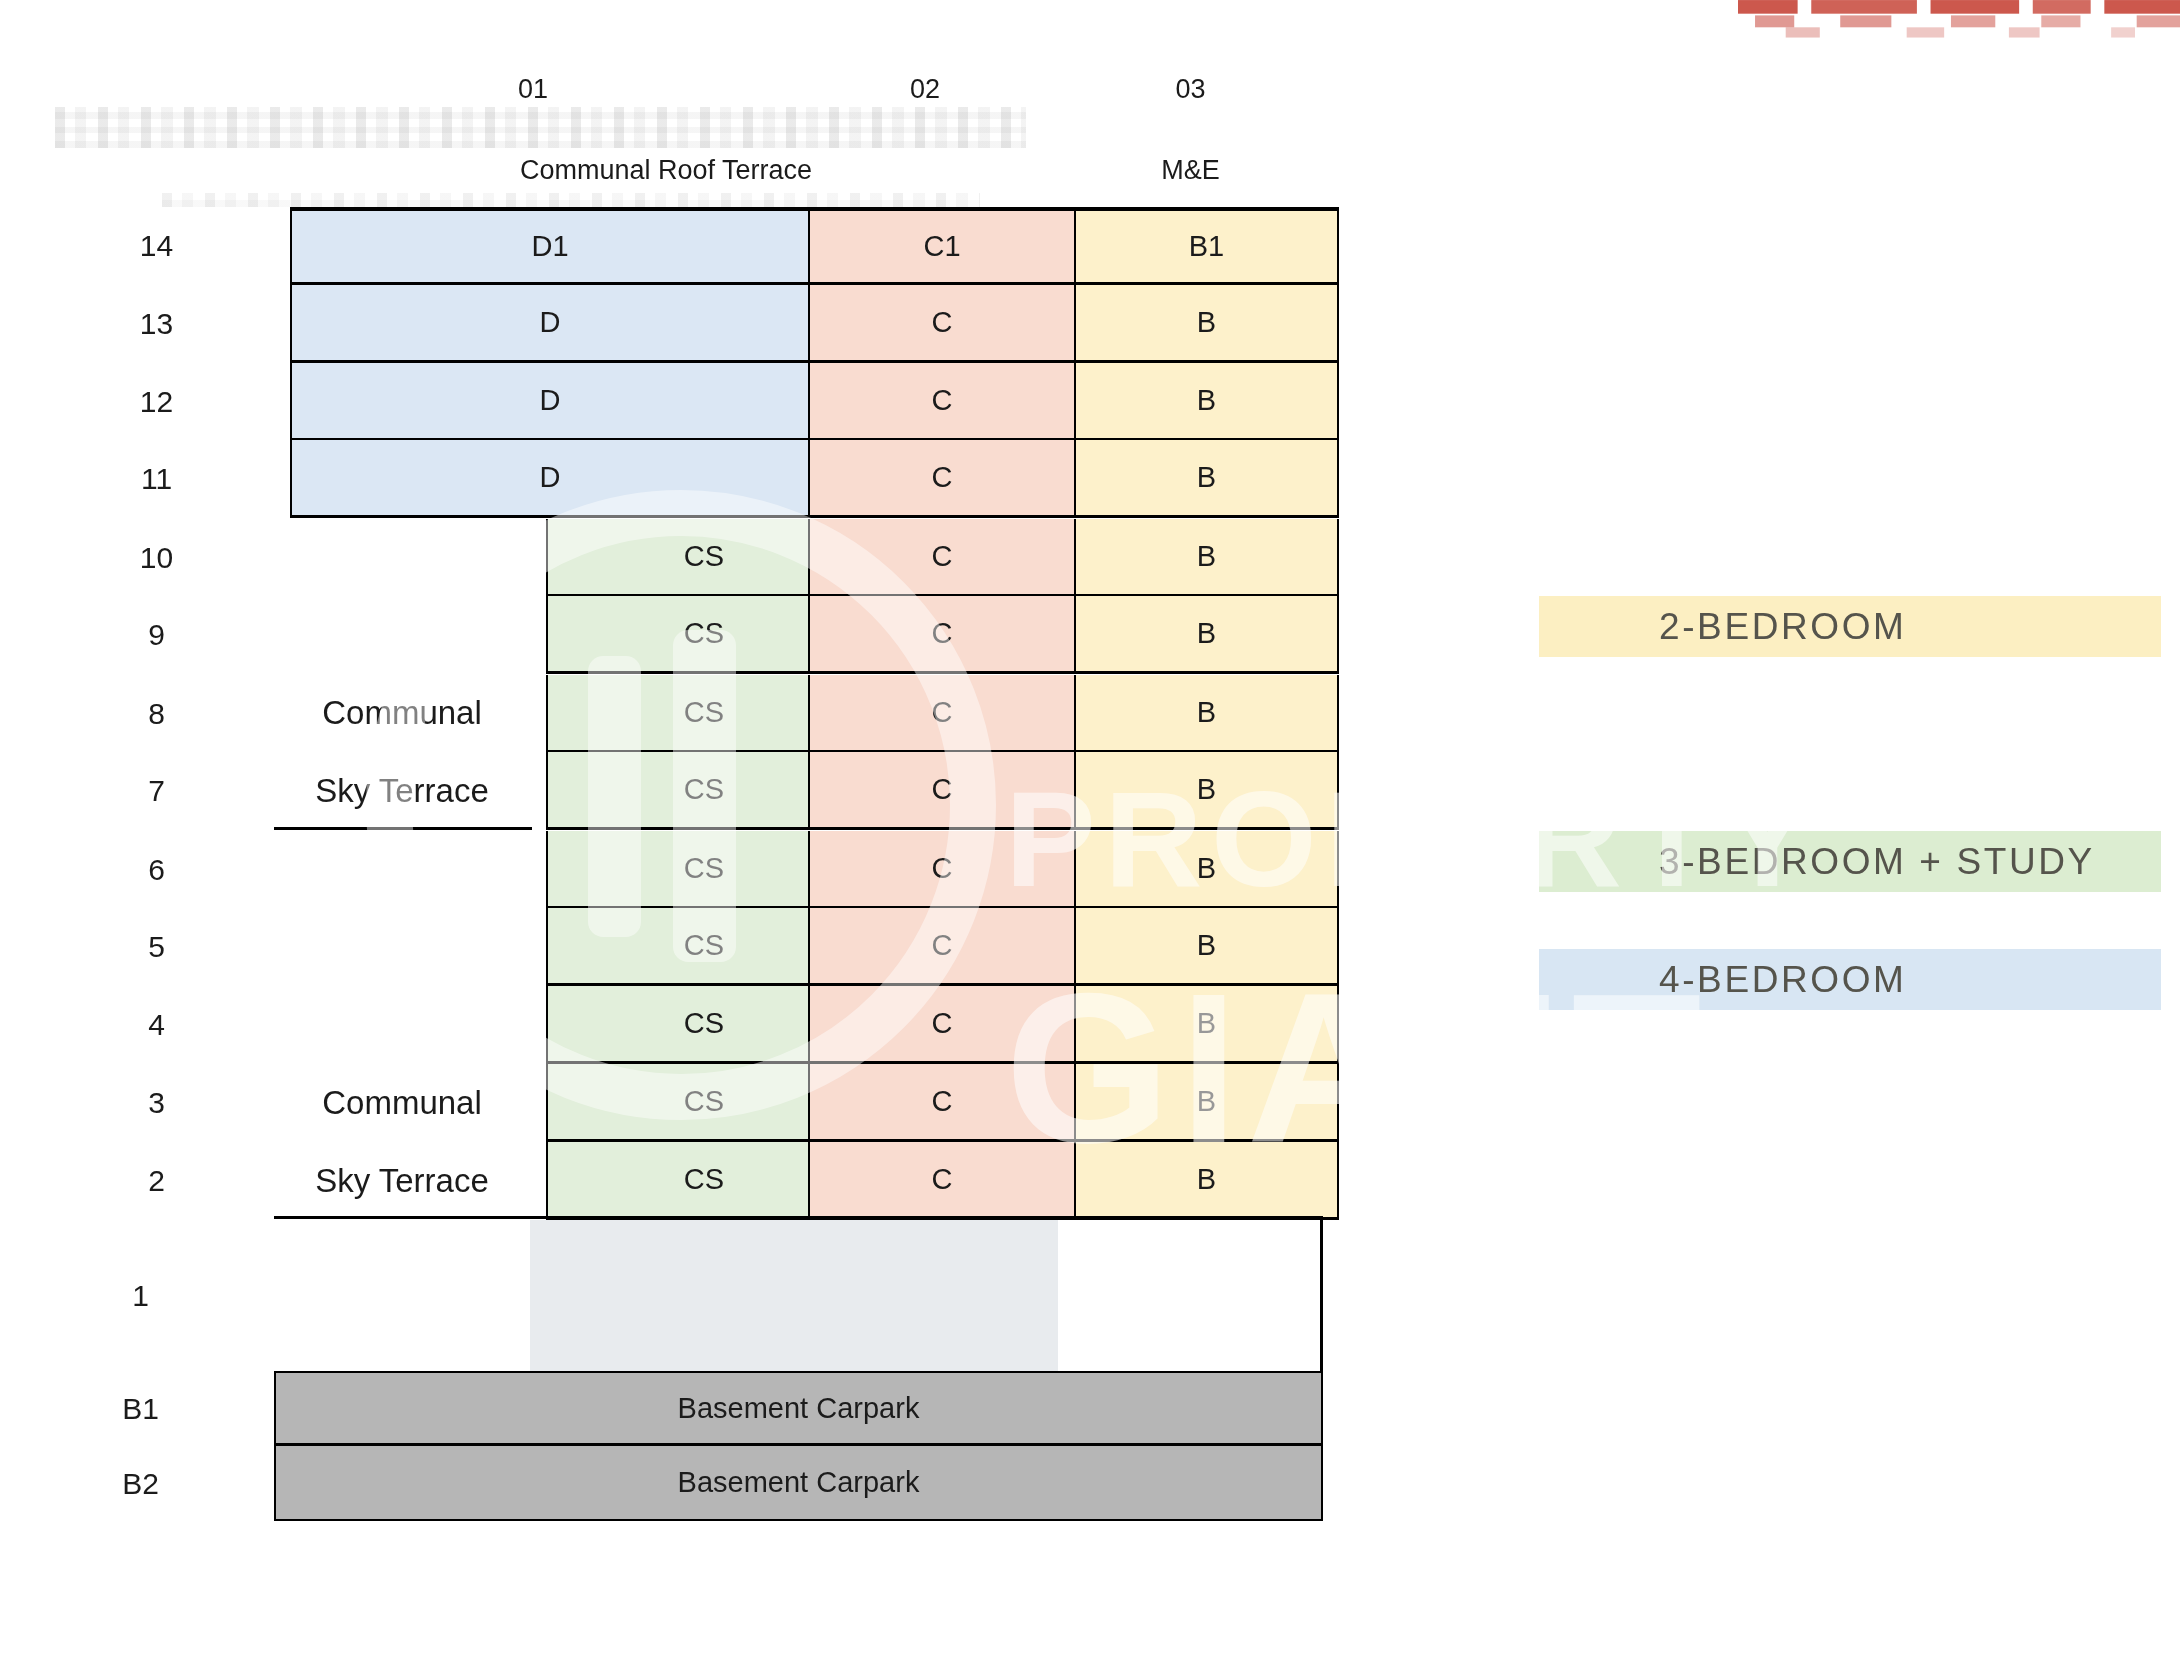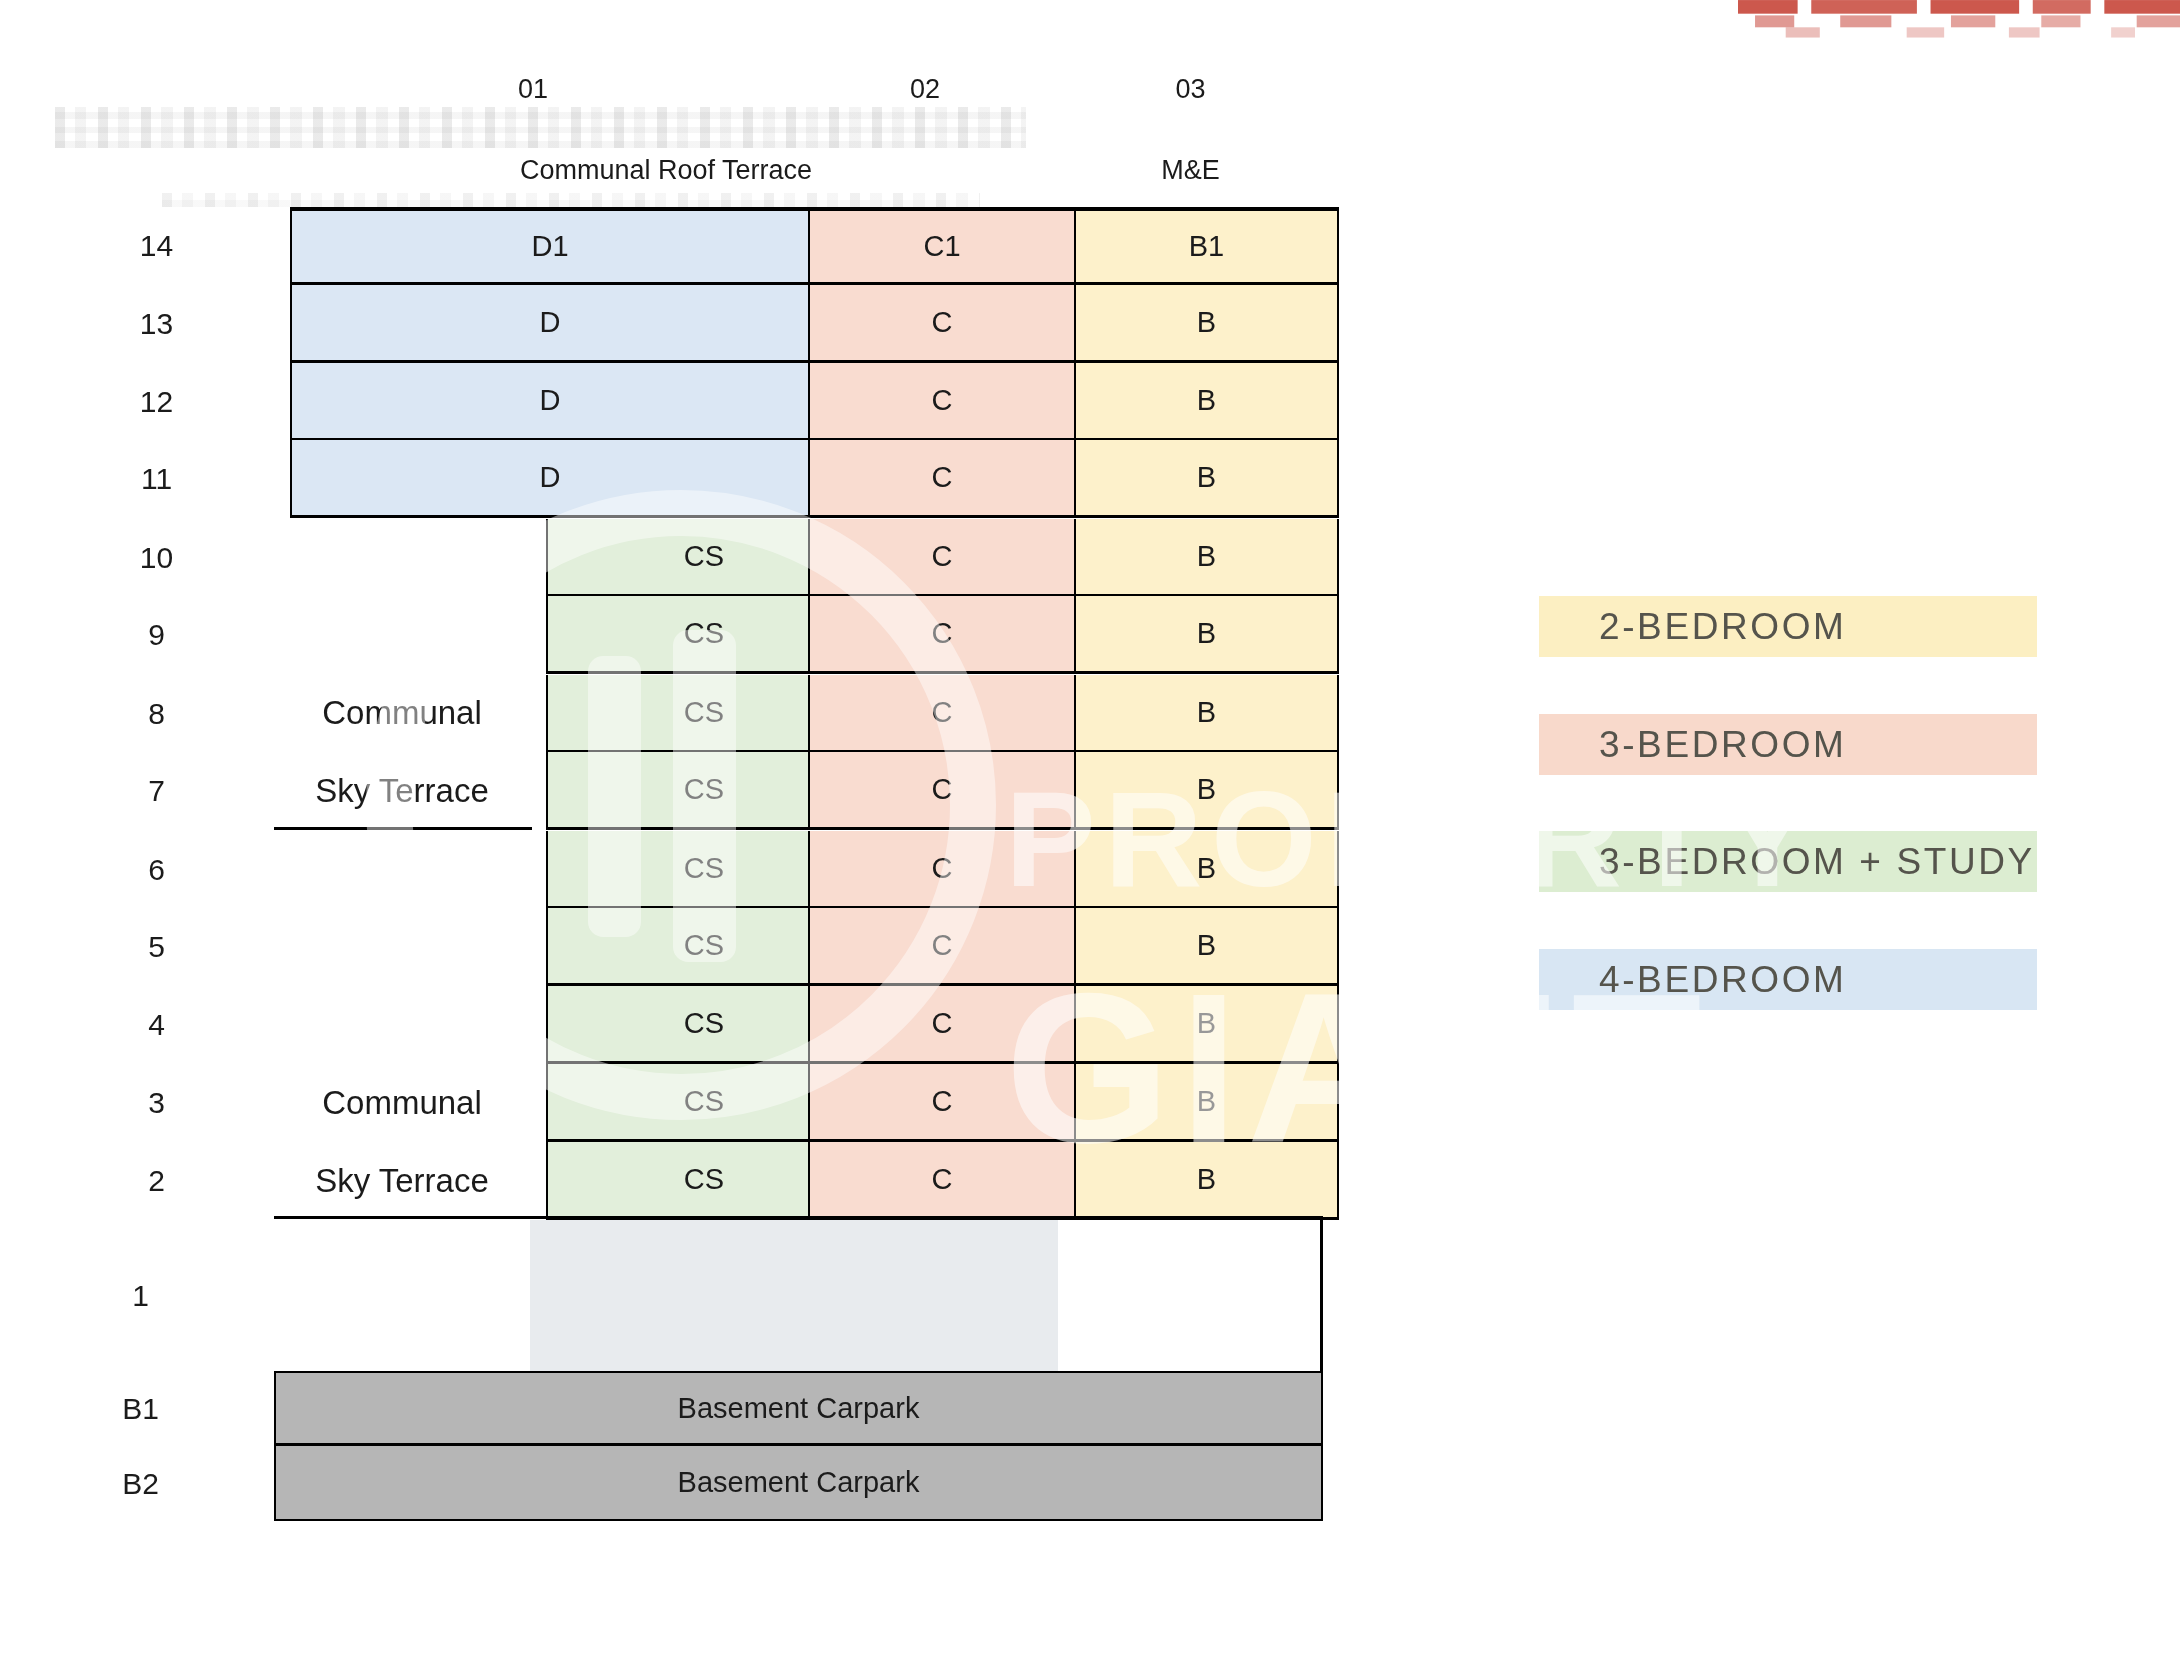--- a/index.html
+++ b/index.html
@@ -31,22 +31,22 @@
   .ground-block{position:absolute;left:530px;top:1220px;width:528px;height:152px;}
   .ground-edge{position:absolute;left:1320px;top:1220px;width:2.6px;height:152px;background:#000;}
 
   .basement{position:absolute;left:274px;width:1049px;height:75px;box-sizing:border-box;
             border:2.6px solid #000;display:flex;align-items:center;justify-content:center;
             font-size:29px;}
   .basement.first{border-bottom:3.4px solid #000;}
   .basement.second{border-top:0;}
 
   
-  .legend-item{position:absolute;left:1539px;width:498px;height:61px;box-sizing:border-box;
-        display:flex;align-items:center;padding-left:60px;
+  .legend-item{position:absolute;left:1539px;width:622px;height:61px;box-sizing:border-box;
+        display:flex;align-items:center;padding-left:120px;
         font-size:37px;letter-spacing:2.6px;color:#55544c;}
 
   
   .wm{position:absolute;pointer-events:none;}
   .wm-ring{left:366px;top:490px;width:630px;height:630px;border-radius:50%;
            border:46px solid rgba(255,255,255,0.45);box-sizing:border-box;}
   .wm-bar{background:rgba(255,255,255,0.45);border-radius:15.3px;}
   .wm-text{color:rgba(255,255,255,0.55);font-weight:bold;letter-spacing:8.5px;white-space:nowrap;}
   .wm-line1{left:1005px;top:761px;font-size:136px;}
   .wm-line2{left:1005px;top:946px;font-size:213px;}
@@ -277,23 +277,20 @@
       <span>Basement Carpark</span>
     </div>
   <div class="flabel" style="top:1466px;height:36px;">B2</div>
   <div class="basement second" style="top: 1446px; background-color: rgb(182, 182, 182);">
       <span>Basement Carpark</span>
     </div>
 
   <div class="legend-item" style="top: 596px; background-color: rgb(252, 239, 194);">
       <span>2-BEDROOM</span>
     </div>
-  <div class="legend-item" style="top: 714px; background-color: rgb(248, 217, 203);">
-      <span>3-BEDROOM</span>
-    </div>
   <div class="legend-item" style="top: 831px; background-color: rgb(220, 237, 209);">
       <span>3-BEDROOM + STUDY</span>
     </div>
   <div class="legend-item" style="top: 949px; background-color: rgb(216, 230, 243);">
       <span>4-BEDROOM</span>
     </div>
 
   <div class="wm wm-ring"></div>
   <div class="wm wm-bar" style="left:588px;top:656px;width:53px;height:281px;"></div>
   <div class="wm wm-bar" style="left:673px;top:630px;width:63px;height:332px;"></div>

